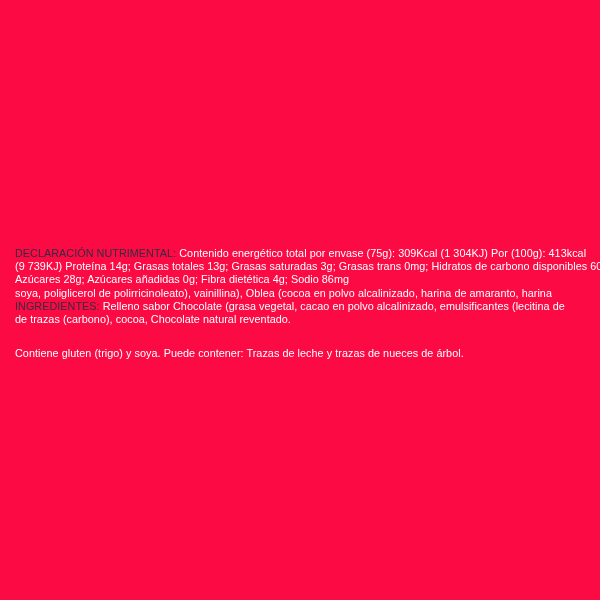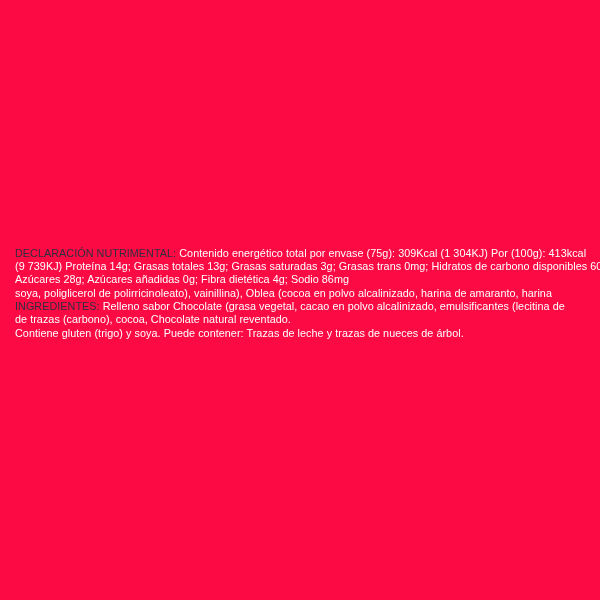--- a/index.html
+++ b/index.html
@@ -22,21 +22,21 @@
     font-size: 10.8px;
     line-height: 13.2px;
     color: #ffffff;
     letter-spacing: 0.05px;
   }
   .para {
     margin: 0;
     padding: 0;
   }
   .para.allergen {
-    margin-top: 1px;
+    margin-top: 21px;
   }
   .line {
     margin: 0;
     padding: 0;
     white-space: nowrap;
   }
   .h {  
     color: #312d40;
     font-weight: normal;
   }

